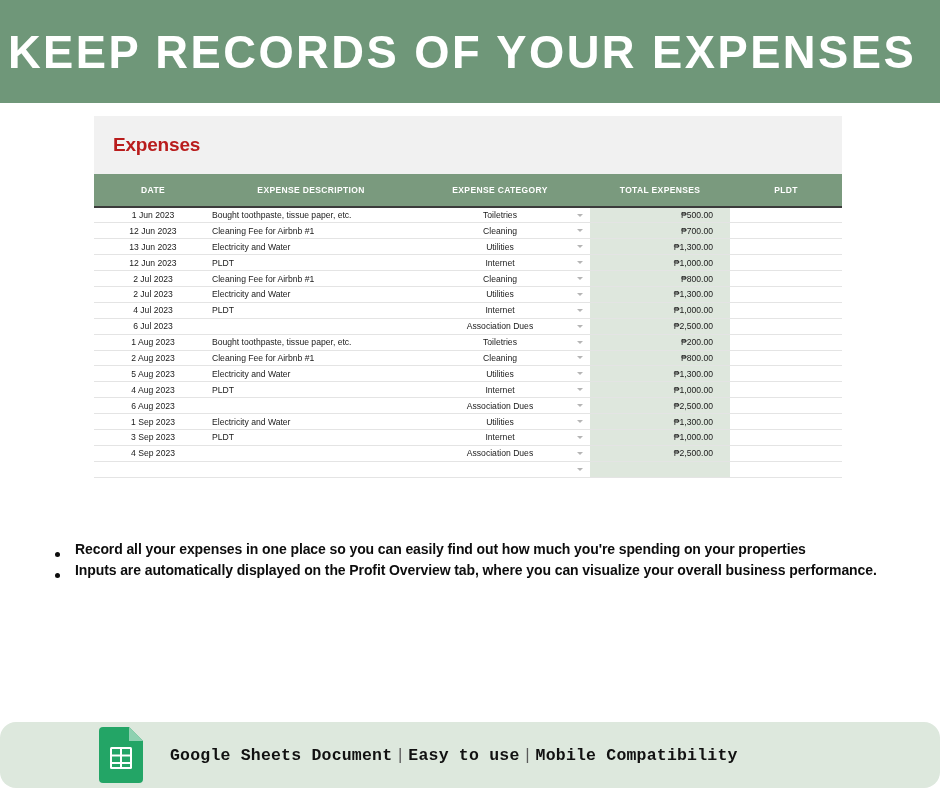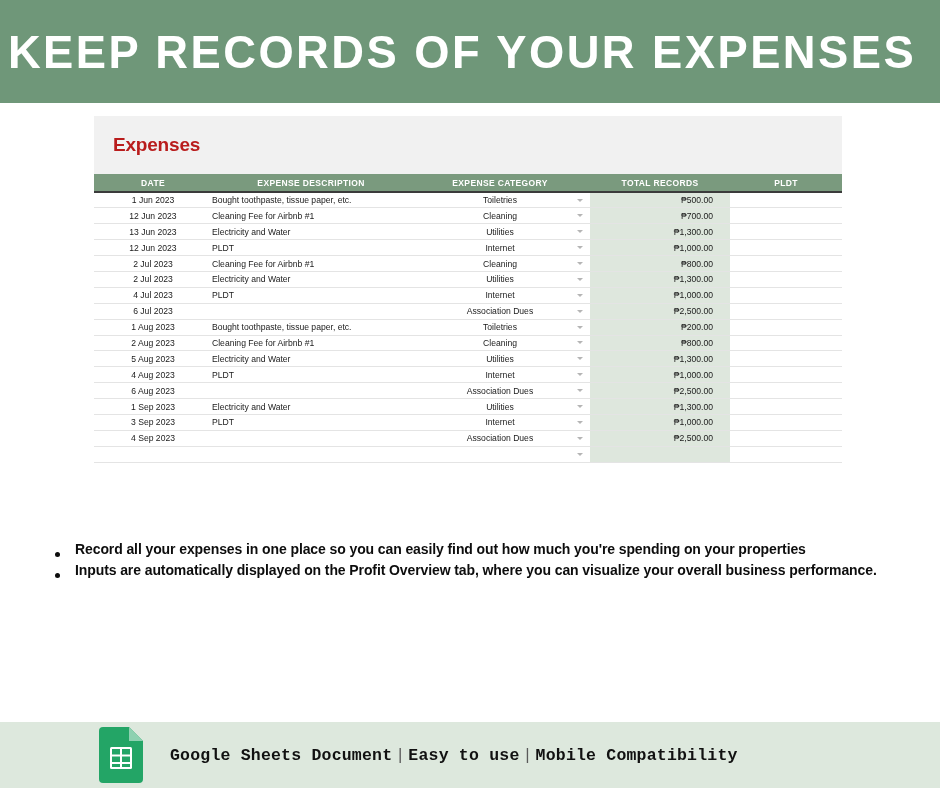--- a/index.html
+++ b/index.html
@@ -70,21 +70,21 @@
     width: 748px;
     border-collapse: collapse;
     table-layout: fixed;
   }
   table.grid thead th {
     background: #7a9a7e;
     color: #ffffff;
     font-size: 8.5px;
     font-weight: bold;
     letter-spacing: 0.35px;
-    height: 18px;
+    height: 33px;
     text-align: center;
     vertical-align: middle;
     border-bottom: 2px solid #3b3b3b;
     margin-left: 32px;
   }
   table.grid tbody td {
     height: 15.9px;
     font-size: 8.6px;
     color: #1a1a1a;
     border-bottom: 1px solid #e4e4e4;
@@ -143,20 +143,21 @@
   .footer {
     position: absolute;
     left: 0;
     top: 722px;
     width: 940px;
     height: 66px;
     background: #dde8dd;
     display: flex;
     align-items: center;
     padding-left: 99px;
+    border-radius: 16px;
   }
   .gs-icon {
     position: relative;
     width: 44px;
     height: 56px;
     flex: 0 0 auto;
   }
   .gs-icon svg { display: block; }
   .footer-text {
     margin-left: 27px;
@@ -182,21 +183,21 @@
     <div class="sheet-titlebar">
       <div class="sheet-title">Expenses</div>
     </div>
 
     <table class="grid">
       <thead>
         <tr>
           <th class="c-date">DATE</th>
           <th class="c-desc">EXPENSE DESCRIPTION</th>
           <th class="c-cat">EXPENSE CATEGORY</th>
-          <th class="c-total" style="background:#7a9a7e;text-align:center;padding-right:0 !important;">TOTAL RECORDS</th>
+          <th class="c-total" style="background:#7a9a7e;text-align:center;padding-right:0 !important;">TOTAL EXPENSES</th>
           <th class="c-notes">PLDT</th>
         </tr>
       </thead>
       <tbody id="table-body">
           <tr>
             <td class="c-date">1 Jun 2023</td>
             <td class="c-desc">Bought toothpaste, tissue paper, etc.</td>
             <td class="c-cat">Toiletries<span class="caret"></span></td>
             <td class="c-total">₱500.00</td>
             <td class="c-notes"></td>

